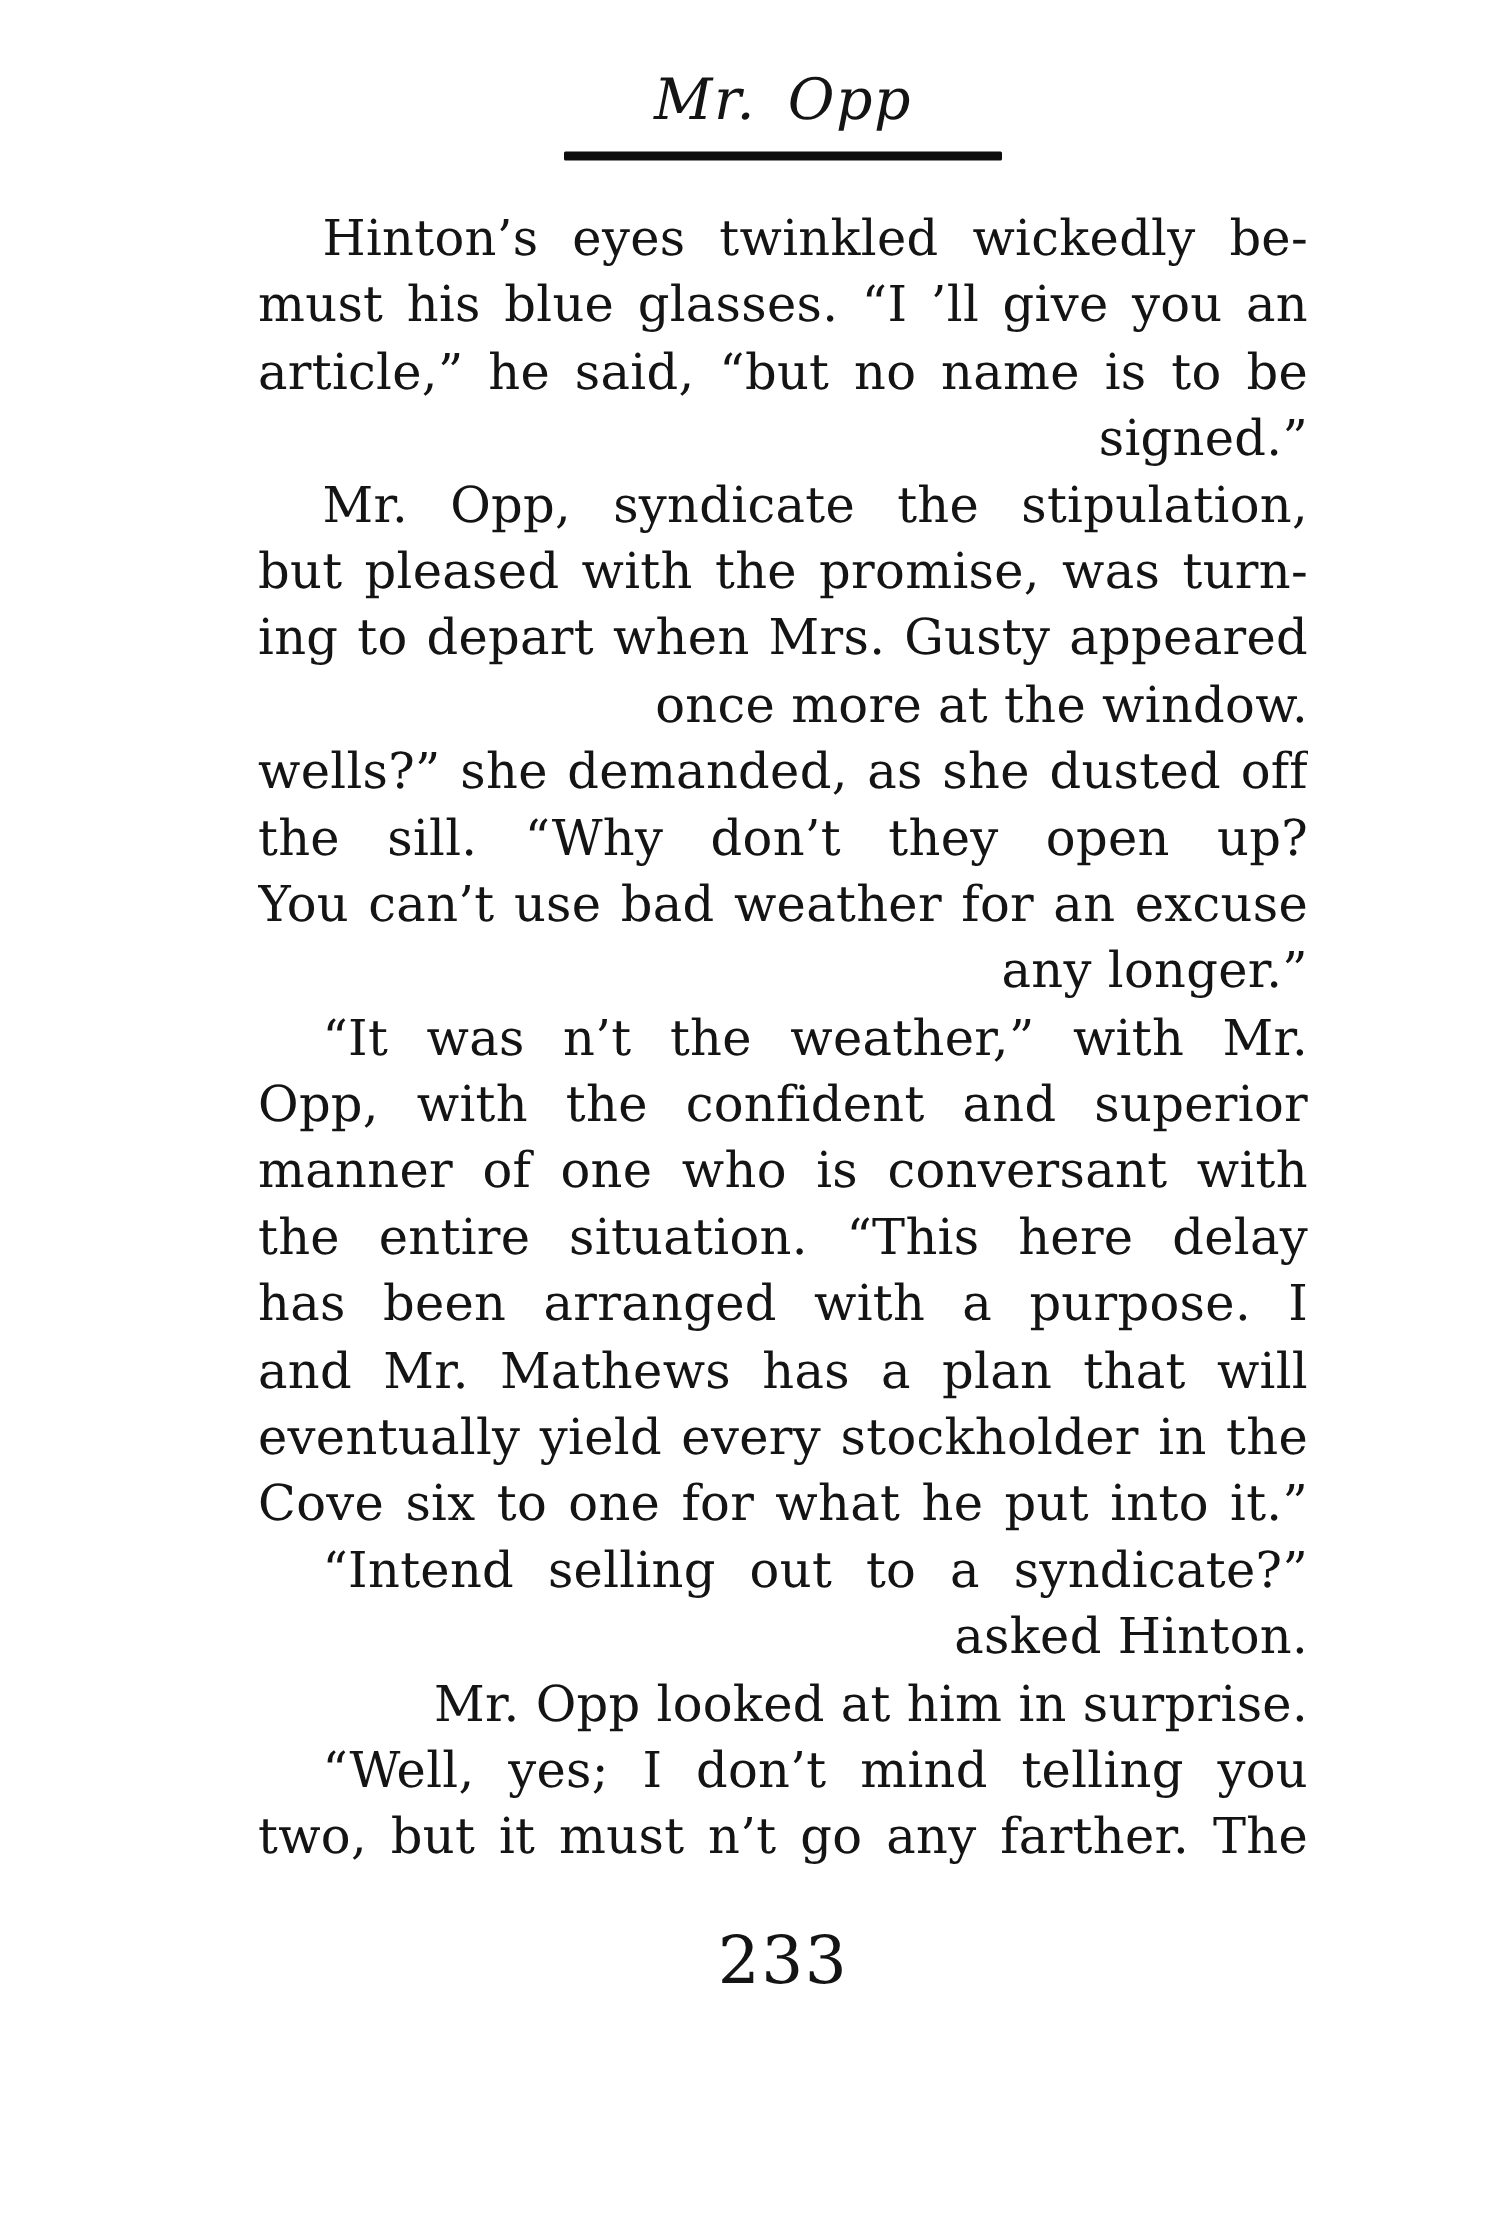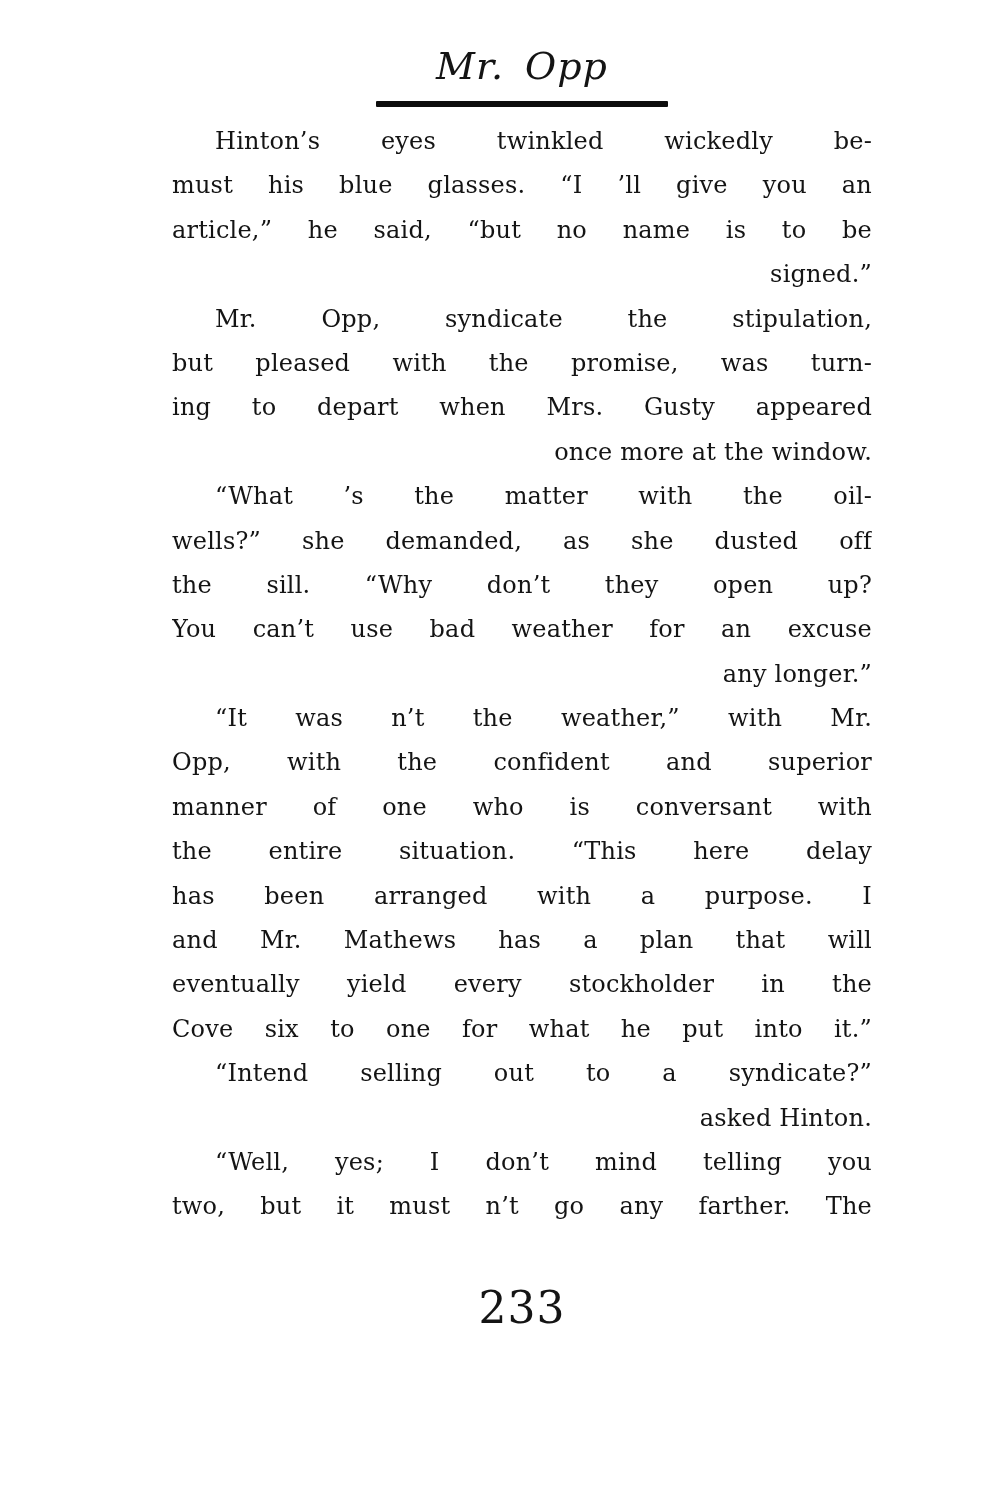--- a/index.html
+++ b/index.html
@@ -32,24 +32,24 @@
     position: absolute;
     top: 101px;
     left: 364px;
     width: 292px;
     height: 6px;
     background: #0d0d0d;
     border-radius: 1px;
   }
   .body-block {
     position: absolute;
-    top: 119px;
+    top: 137px;
     left: 160px;
     width: 700px;
-    font-size: 24px;
+    font-size: 33px;
     line-height: 44.4px;
     letter-spacing: 0.2px;
   }
   .paragraph { margin: 0; }
   .line {
     height: 44.4px;
     overflow: hidden;
     text-align: justify;
     text-align-last: auto;
     white-space: normal;
@@ -85,39 +85,41 @@
         <div class="line j">article,” he said, “but no name is to be</div>
         <div class="line flush">signed.”</div>
       </div>
       <div class="paragraph">
         <div class="line indent j">Mr. Opp, syndicate the stipulation,</div>
         <div class="line j">but pleased with the promise, was turn-</div>
         <div class="line j">ing to depart when Mrs. Gusty appeared</div>
         <div class="line flush">once more at the window.</div>
       </div>
       <div class="paragraph">
-        <div class="line indent j">“What ’s the matter with the oil-</div>
         <div class="line j">wells?” she demanded, as she dusted off</div>
         <div class="line j">the sill. “Why don’t they open up?</div>
         <div class="line j">You can’t use bad weather for an excuse</div>
         <div class="line flush">any longer.”</div>
       </div>
       <div class="paragraph">
         <div class="line indent j">“It was n’t the weather,” with Mr.</div>
         <div class="line j">Opp, with the confident and superior</div>
         <div class="line j">manner of one who is conversant with</div>
         <div class="line j">the entire situation. “This here delay</div>
         <div class="line j">has been arranged with a purpose. I</div>
         <div class="line j">and Mr. Mathews has a plan that will</div>
         <div class="line j">eventually yield every stockholder in the</div>
         <div class="line j">Cove six to one for what he put into it.”</div>
       </div>
       <div class="paragraph">
         <div class="line indent j">“Intend selling out to a syndicate?”</div>
         <div class="line flush">asked Hinton.</div>
       </div>
       <div class="paragraph">
+        <div class="line indent flush">Mr. Opp looked at him in surprise.</div>
+      </div>
+      <div class="paragraph">
         <div class="line indent j">“Well, yes; I don’t mind telling you</div>
         <div class="line j">two, but it must n’t go any farther. The</div>
       </div>
     </div>
   <div class="folio">233</div>
 </div>
 
 </body></html>

